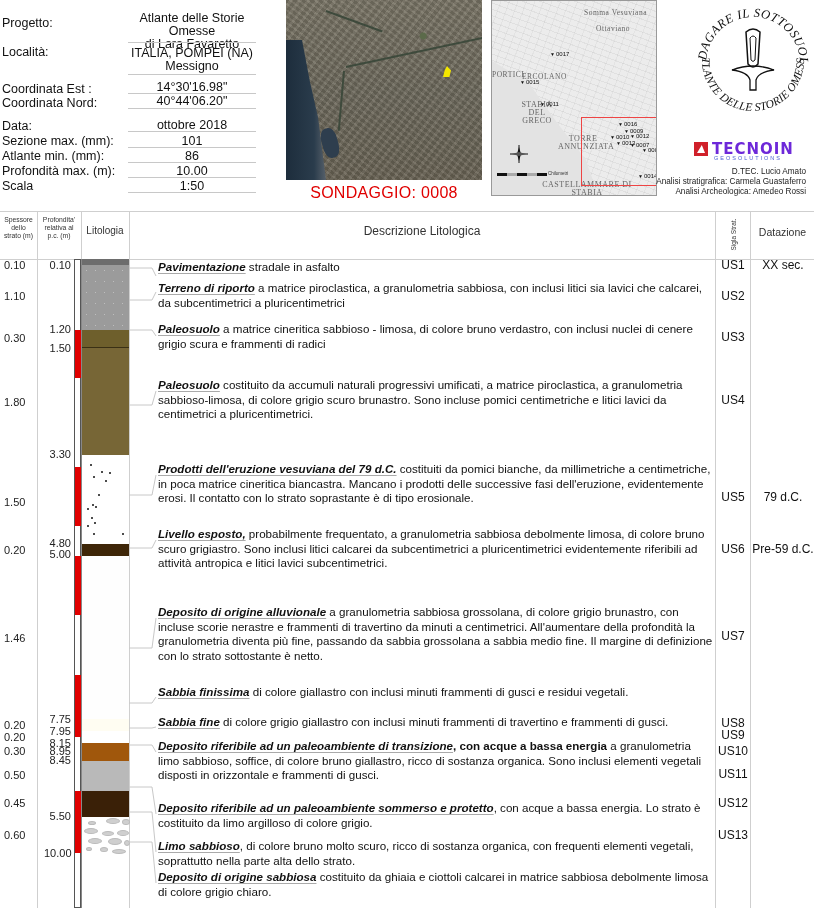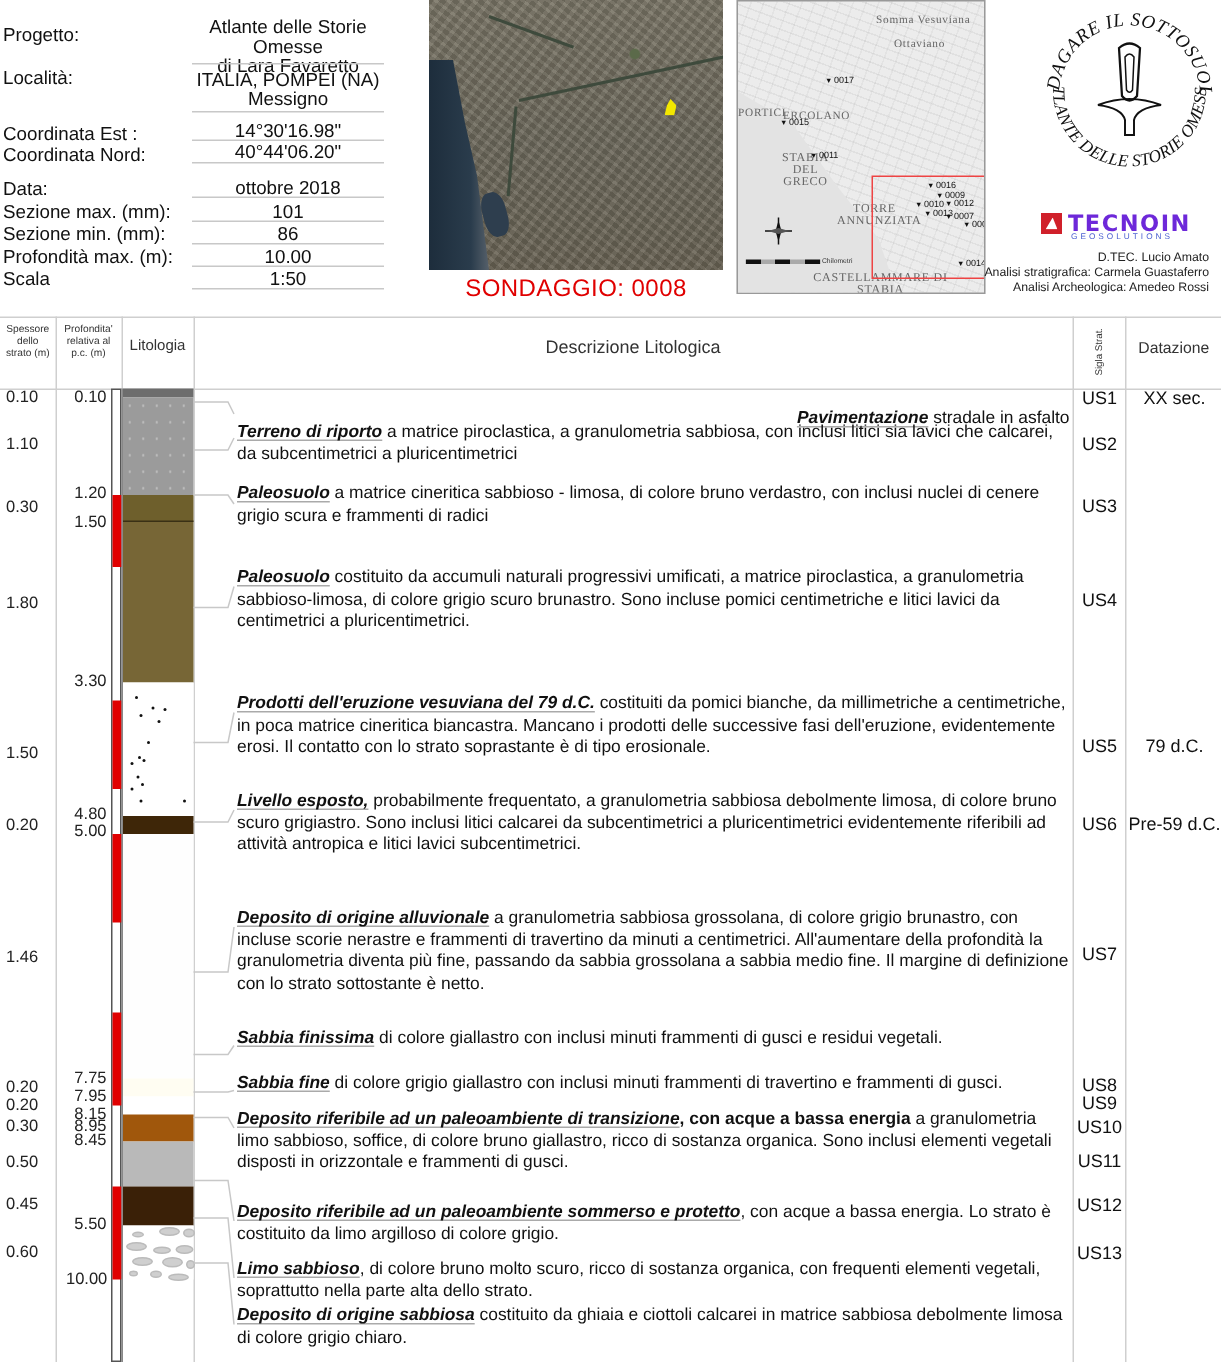--- a/index.html
+++ b/index.html
@@ -109,21 +109,21 @@
   <div class="info-rule" style="top:108px"></div>
 
   <div class="info-label" style="top:119px">Data:</div>
   <div class="info-value" style="top:119px">ottobre 2018</div>
   <div class="info-rule" style="top:131px"></div>
 
   <div class="info-label" style="top:134px">Sezione max. (mm):</div>
   <div class="info-value" style="top:135px">101</div>
   <div class="info-rule" style="top:147px"></div>
 
-  <div class="info-label" style="top:149px">Sezione min. (mm):</div>
+  <div class="info-label" style="top:149px">Atlante min. (mm):</div>
   <div class="info-value" style="top:150px">86</div>
   <div class="info-rule" style="top:162px"></div>
 
   <div class="info-label" style="top:164px">Profondità max. (m):</div>
   <div class="info-value" style="top:165px">10.00</div>
   <div class="info-rule" style="top:177px"></div>
 
   <div class="info-label" style="top:179px">Scala</div>
   <div class="info-value" style="top:180px">1:50</div>
   <div class="info-rule" style="top:192px"></div>
@@ -298,21 +298,21 @@
       <div style="position: absolute; left: 6px; top: 20.9647px; width: 14px; height: 6px; background: rgb(207, 207, 207); border: 1px solid rgb(187, 187, 187); border-radius: 50%;"></div>
       <div style="position: absolute; left: 26px; top: 20.9647px; width: 14px; height: 7px; background: rgb(207, 207, 207); border: 1px solid rgb(187, 187, 187); border-radius: 50%;"></div>
       <div style="position: absolute; left: 42px; top: 23.0612px; width: 6px; height: 6px; background: rgb(207, 207, 207); border: 1px solid rgb(187, 187, 187); border-radius: 50%;"></div>
       <div style="position: absolute; left: 4px; top: 29.3506px; width: 6px; height: 4px; background: rgb(207, 207, 207); border: 1px solid rgb(187, 187, 187); border-radius: 50%;"></div>
       <div style="position: absolute; left: 18px; top: 29.3506px; width: 8px; height: 5px; background: rgb(207, 207, 207); border: 1px solid rgb(187, 187, 187); border-radius: 50%;"></div>
       <div style="position: absolute; left: 30px; top: 31.4471px; width: 14px; height: 5px; background: rgb(207, 207, 207); border: 1px solid rgb(187, 187, 187); border-radius: 50%;"></div>
     </div>
     <div class="litho-border" style="top: 259px; height: 649px;"></div>
   </div>
 <div id="col-desc">
-    <div class="desc" style="top: 272px; text-align: right;"><span class="kw">Pavimentazione</span><span> stradale in asfalto</span></div>
+    <div class="desc" style="top: 260px;"><span class="kw">Pavimentazione</span><span> stradale in asfalto</span></div>
     <div class="us" style="top: 259px;">US1</div>
     <div class="dat" style="top: 259px;">XX sec.</div>
     <div class="desc" style="top: 281px;"><span class="kw">Terreno di riporto</span><span> a matrice piroclastica, a granulometria sabbiosa, con inclusi litici sia lavici che calcarei, da subcentimetrici a pluricentimetrici</span></div>
     <div class="us" style="top: 290px;">US2</div>
     <div class="desc" style="top: 322px;"><span class="kw">Paleosuolo</span><span> a matrice cineritica sabbioso - limosa, di colore bruno verdastro, con inclusi nuclei di cenere grigio scura e frammenti di radici</span></div>
     <div class="us" style="top: 331px;">US3</div>
     <div class="desc" style="top: 378px;"><span class="kw">Paleosuolo</span><span> costituito da accumuli naturali progressivi umificati, a matrice piroclastica, a granulometria sabbioso-limosa, di colore grigio scuro brunastro. Sono incluse pomici centimetriche e litici lavici da centimetrici a pluricentimetrici.</span></div>
     <div class="us" style="top: 394px;">US4</div>
     <div class="desc" style="top: 462px;"><span class="kw">Prodotti dell'eruzione vesuviana del 79 d.C.</span><span> costituiti da pomici bianche, da millimetriche a centimetriche, in poca matrice cineritica biancastra. Mancano i prodotti delle successive fasi dell'eruzione, evidentemente erosi. Il contatto con lo strato soprastante è di tipo erosionale.</span></div>
     <div class="us" style="top: 491px;">US5</div>

